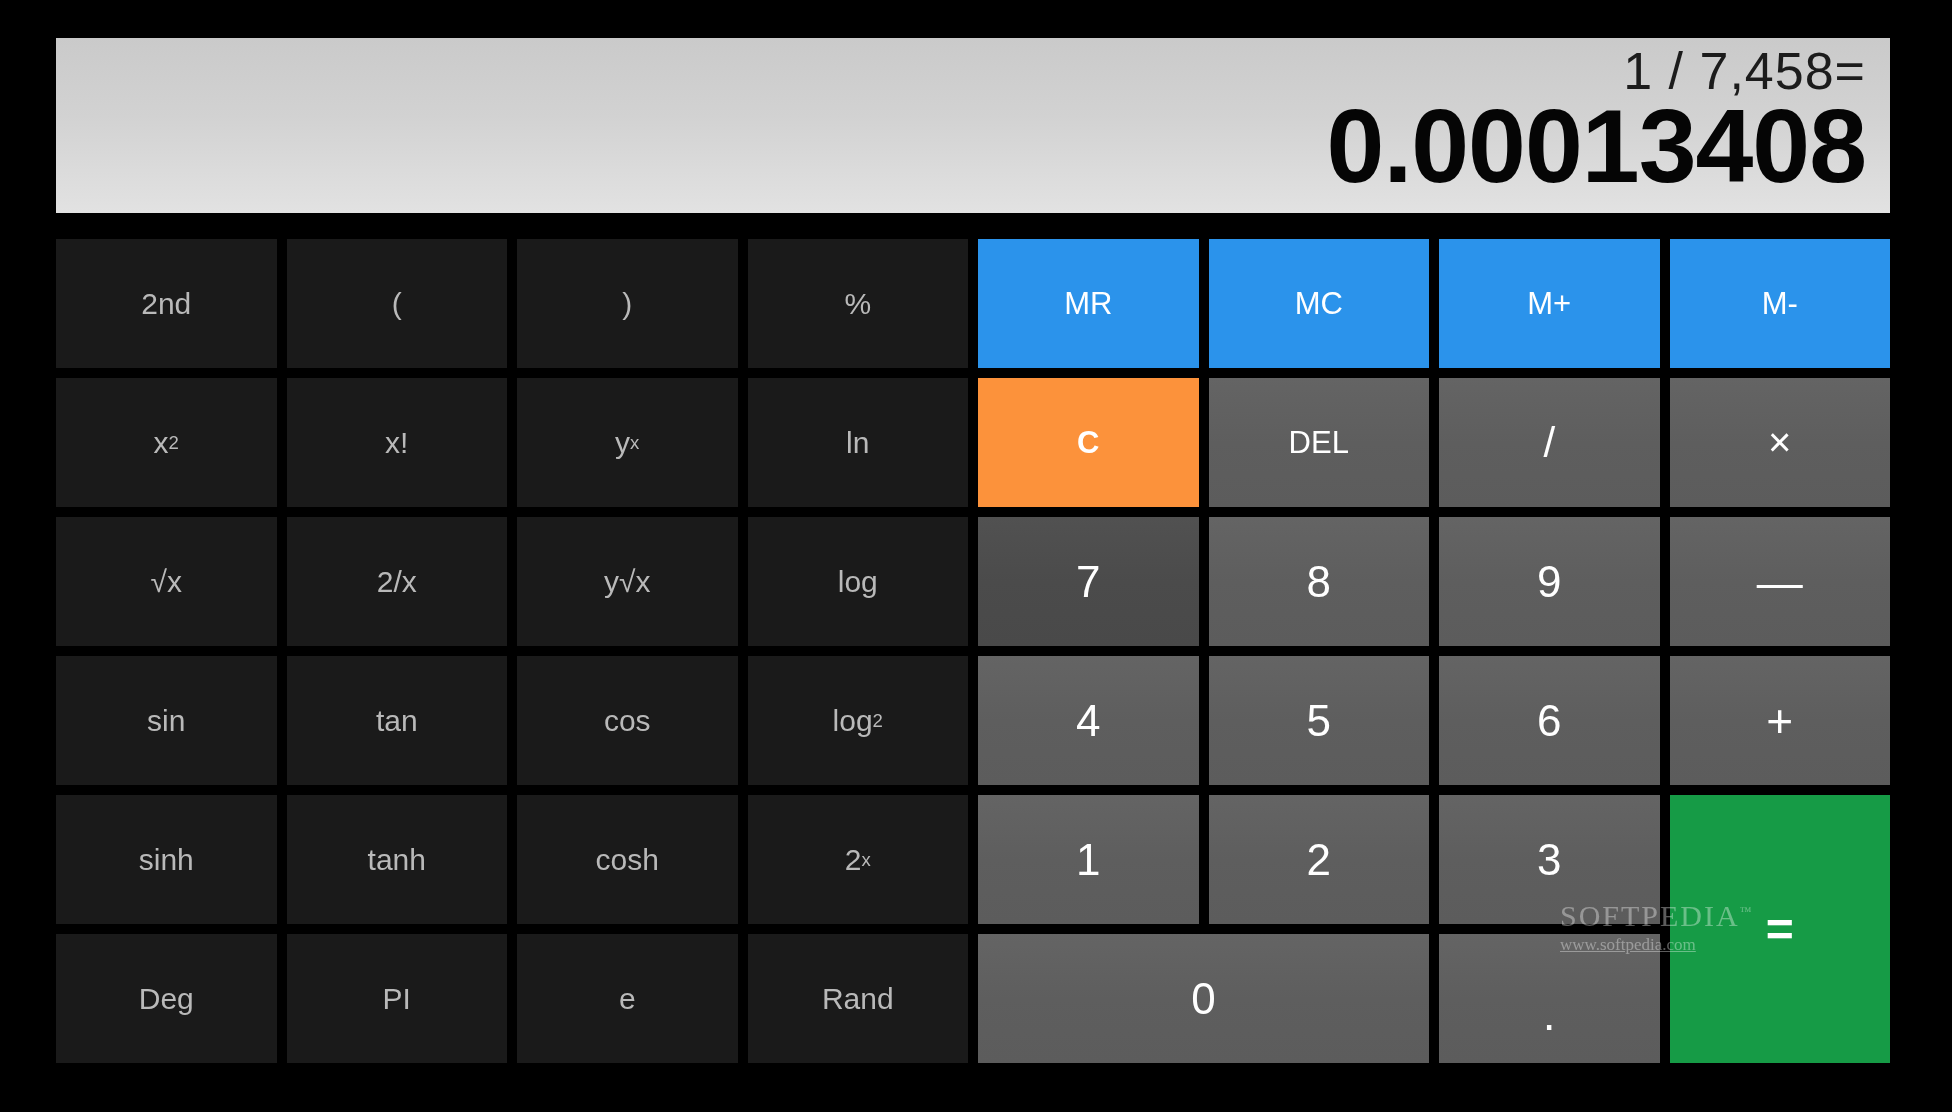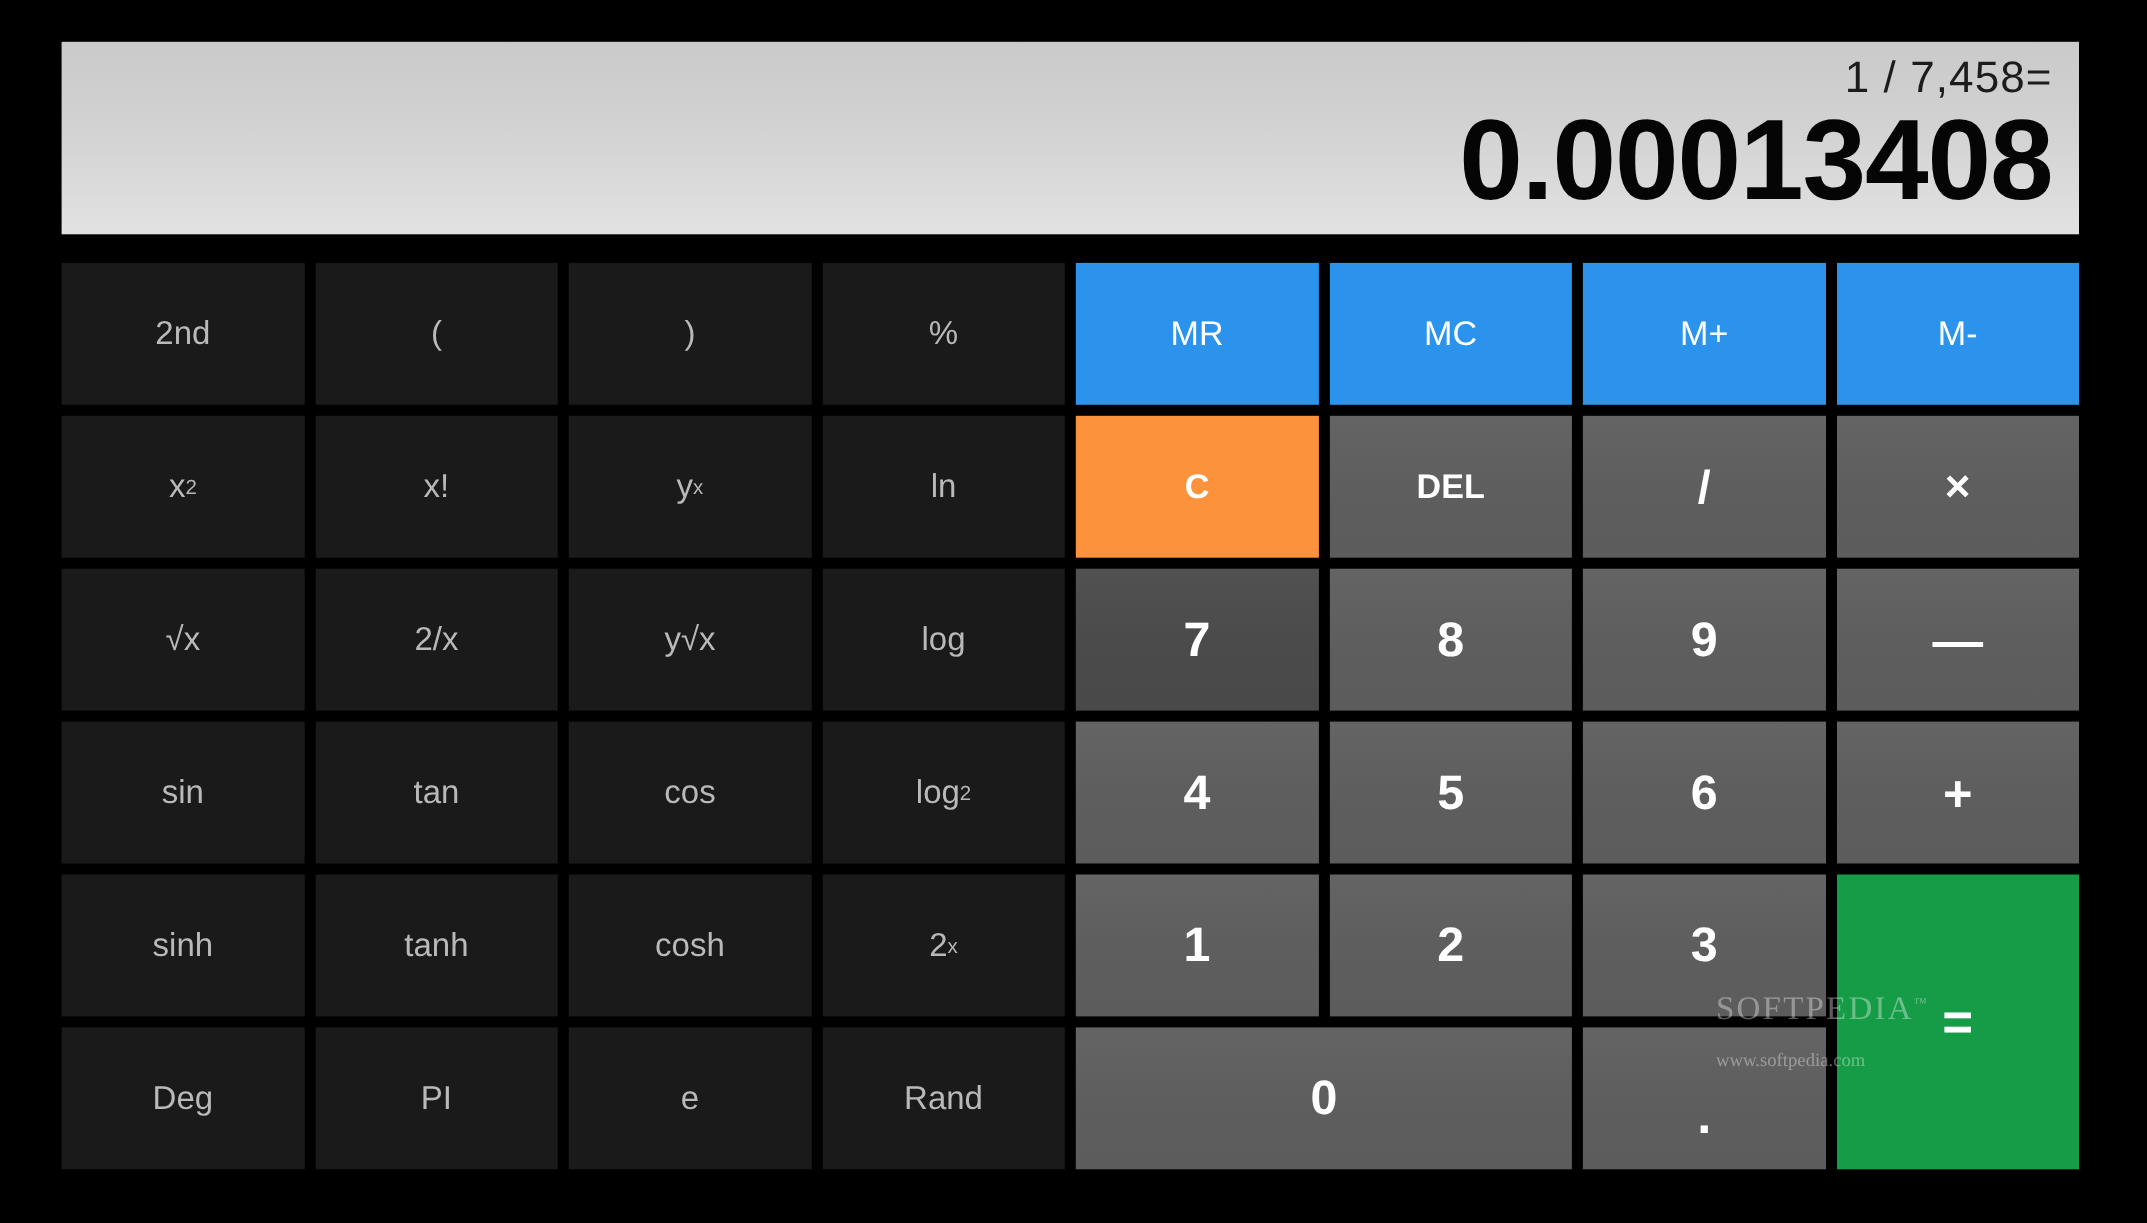--- a/index.html
+++ b/index.html
@@ -31,21 +31,21 @@
     height: 175px;
     background: linear-gradient(to bottom, #cacaca 0%, #d2d2d2 45%, #e2e2e2 100%);
     box-sizing: border-box;
     padding: 10px 24px 6px 24px;
     display: flex;
     flex-direction: column;
     align-items: flex-end;
     justify-content: flex-start;
   }
   #expression {
-    font-size: 40px;
+    font-size: 52px;
     font-weight: 300;
     color: #1c1c1c;
     letter-spacing: 1px;
     line-height: 46px;
     white-space: pre;
   }
   #result {
     font-size: 104px;
     font-weight: bold;
     color: #050505;
@@ -104,21 +104,21 @@
     color: #ffffff;
     font-size: 31px;
     font-weight: bold;
   }
 
   
   .key.num {
     background: linear-gradient(to bottom, #646464 0%, #5e5e5e 50%, #5c5c5c 100%);
     color: #ffffff;
     font-size: 44px;
-    font-weight: bold;
+    font-weight: normal;
   }
   .key.num.small {
     font-size: 31px;
   }
   .key.num.hover {
     background: linear-gradient(to bottom, #515151 0%, #4b4b4b 50%, #494949 100%);
   }
 
   
   .key.equals {
@@ -165,22 +165,23 @@
   #wm-tm {
     font-size: 12px;
     vertical-align: super;
     letter-spacing: 0;
   }
   #wm-url {
     font-family: "Liberation Serif", serif;
     font-size: 17px;
     color: rgba(255,255,255,0.36);
     line-height: 22px;
-    margin-top: 20px;
+    margin-top: 2px;
     white-space: nowrap;
+    text-decoration: underline;
   }
 </style>
 </head>
 <body>
 
 <div id="calculator">
 
   <div id="display">
     <div id="expression">1 / 7,458=</div>
     <div id="result">0.00013408</div>

